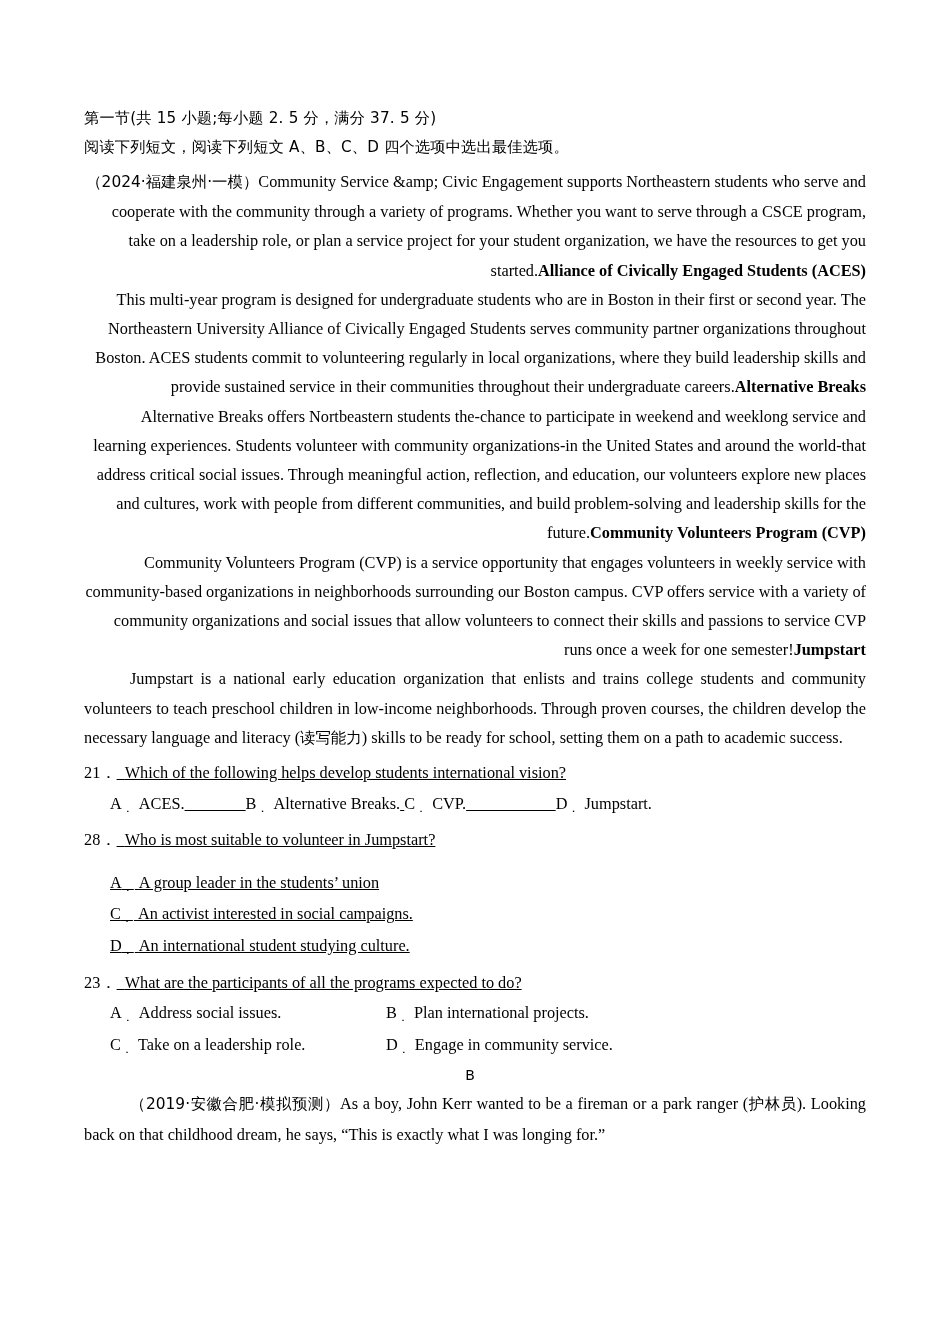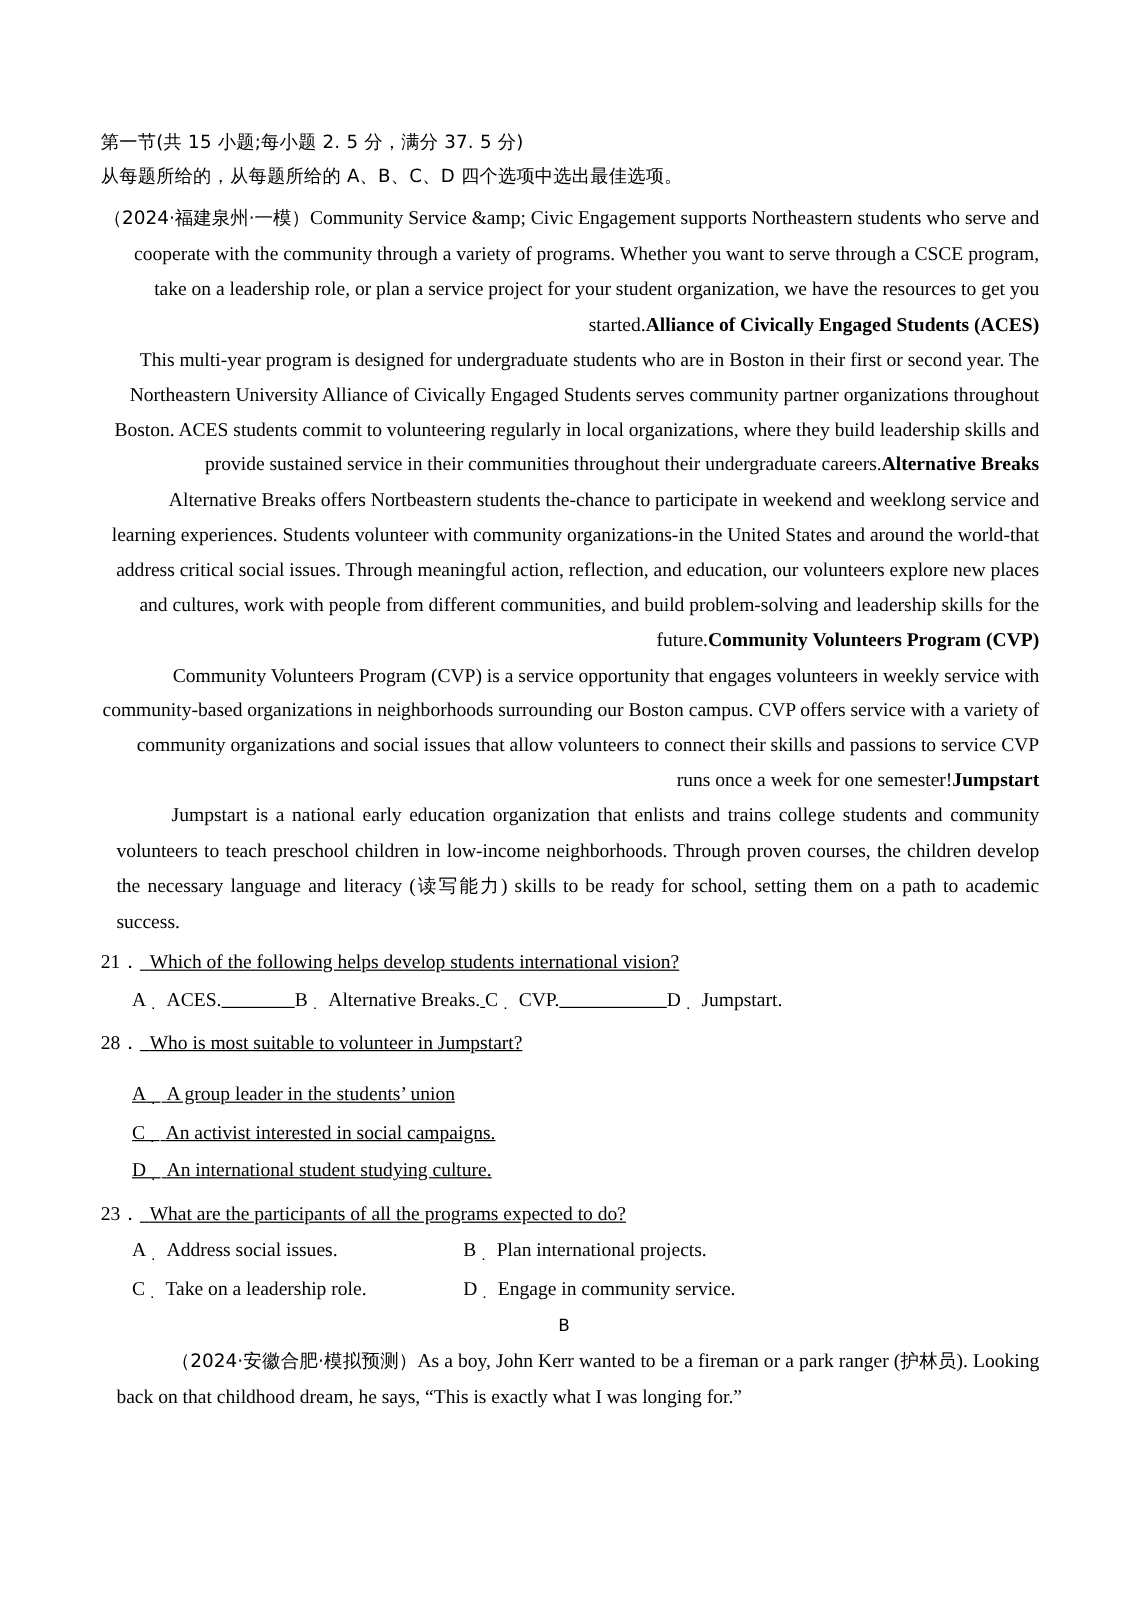--- a/index.html
+++ b/index.html
@@ -38,21 +38,20 @@
   
   .para {
     font-size: 16.3px;
     line-height: 29.2px;
     text-align: right;
     margin: 0;
   }
   .para.justify {
     text-align: justify;
     text-justify: inter-word;
-    margin-left: 13px;
   }
   .para.indent {
     text-indent: 46px;
   }
   .inline-head {
     font-weight: bold;
   }
   .cn {
     font-family: "DejaVu Sans", "Liberation Sans", sans-serif;
     font-size: 15.2px;
@@ -122,21 +121,21 @@
     padding-right: 10px;
   }
 </style>
 </head>
 <body>
 
 <div class="page">
   <div class="doc">
 
     <div class="meta-line cn">第一节(共 15 小题;每小题 2. 5 分，满分  37. 5 分)</div>
-    <div class="meta-line cn">从每题所给的，从每题所给的 A、B、C、D 四个选项中选出最佳选项。</div>
+    <div class="meta-line cn">阅读下列短文，阅读下列短文 A、B、C、D 四个选项中选出最佳选项。</div>
 
     <div class="gap-sm"></div>
 
     <p class="para"><span class="cn">（2024·福建泉州·一模）</span><span>Community Service &amp;amp; Civic Engagement supports Northeastern students who serve and cooperate with the community through a variety of programs. Whether you want to serve through a CSCE program, take on a leadership role, or plan a service project for your student organization, we have the resources to get you started.</span><span class="inline-head">Alliance of Civically Engaged Students (ACES)</span></p>
 
     <p class="para"><span>This multi-year program is designed for undergraduate students who are in Boston in their first or second year. The Northeastern University Alliance of Civically Engaged Students serves community partner organizations throughout Boston. ACES students commit to volunteering regularly in local organizations, where they build leadership skills and provide sustained service in their communities throughout their undergraduate careers.</span><span class="inline-head">Alternative Breaks</span></p>
 
     <p class="para"><span>Alternative Breaks offers Nortbeastern students the-chance to participate in weekend and weeklong service and learning experiences. Students volunteer with community organizations-in the United States and around the world-that address critical social issues. Through meaningful action, reflection, and education, our volunteers explore new places and cultures, work with people from different communities, and build problem-solving and leadership skills for the future.</span><span class="inline-head">Community Volunteers Program (CVP)</span></p>
 
     <p class="para"><span>Community Volunteers Program (CVP) is a service opportunity that engages volunteers in weekly service with community-based organizations in neighborhoods surrounding our Boston campus. CVP offers service with a variety of community organizations and social issues that allow volunteers to connect their skills and passions to service CVP runs once a week for one semester!</span><span class="inline-head">Jumpstart</span></p>
@@ -166,16 +165,16 @@
     <div class="question">
       <span class="q-stem"><span class="q-num">23．</span>&nbsp;&nbsp;<span>What are the participants of all the programs expected to do?</span></span>
       <div class="two-col">
         <div class="opt-line"><span class="col-a opt"><span>A</span><span class="sep">．</span>&nbsp;<span>Address social issues.</span></span><span class="col-b opt"><span>B</span><span class="sep">．</span>&nbsp;<span>Plan international projects.</span></span></div>
         <div class="opt-line"><span class="col-a opt"><span>C</span><span class="sep">．</span>&nbsp;<span>Take on a leadership role.</span></span><span class="col-b opt"><span>D</span><span class="sep">．</span>&nbsp;<span>Engage in community service.</span></span></div>
       </div>
     </div>
 
     <div class="section-marker">B</div>
 
-    <p class="para justify indent"><span class="cn">（2024·安徽合肥·模拟预测）</span><span>As a boy, John Kerr wanted to be a fireman or a park ranger (</span><span class="cn">护林员</span><span>). Looking back on that childhood dream, he says, “This is exactly what I was longing for.”</span></p>
+    <p class="para justify indent"><span class="cn">（2019·安徽合肥·模拟预测）</span><span>As a boy, John Kerr wanted to be a fireman or a park ranger (</span><span class="cn">护林员</span><span>). Looking back on that childhood dream, he says, “This is exactly what I was longing for.”</span></p>
 
   </div>
 </div>
 
 </body></html>

